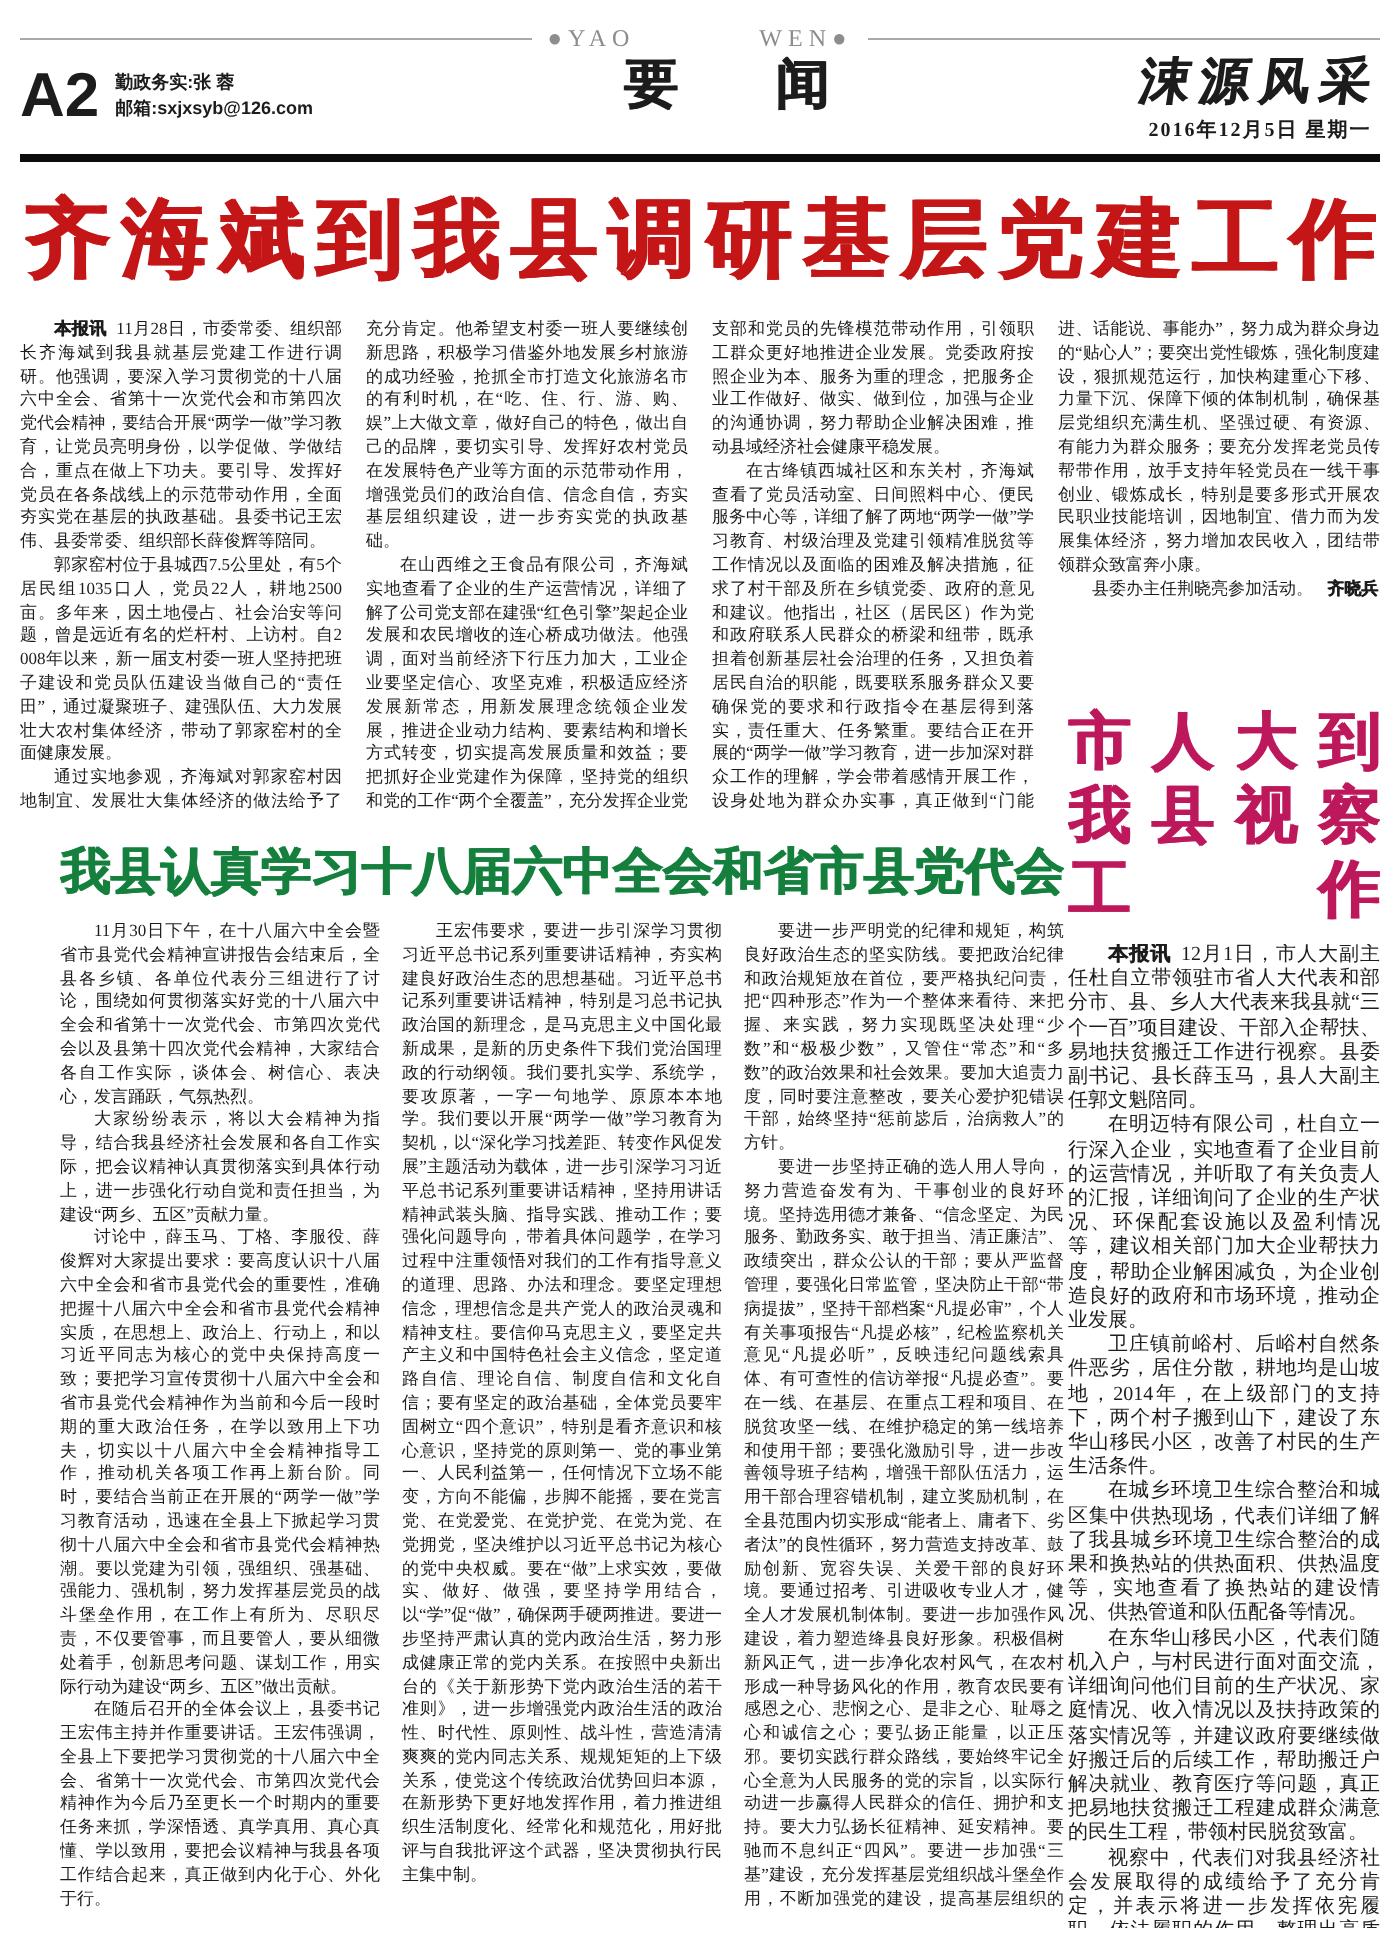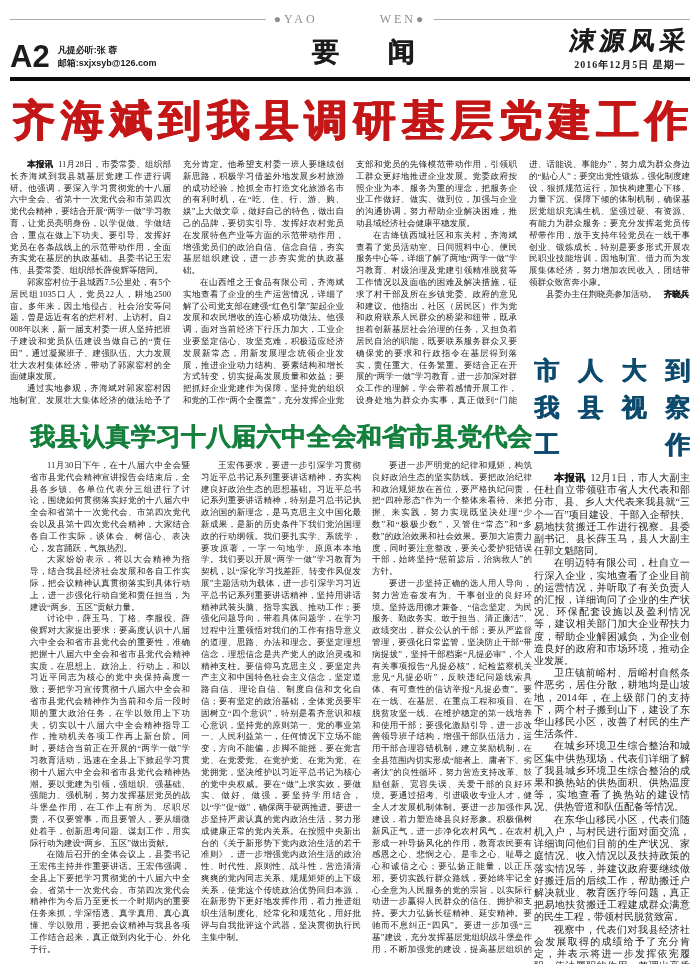--- a/index.html
+++ b/index.html
@@ -7,21 +7,21 @@
     position:relative; width:700px; height:980px; margin:0 auto;
     background:#ffffff; box-sizing:border-box; padding:6px 10px 8px;
     font-family:"Liberation Serif","DejaVu Serif",serif; color:#1c1c1c;
     overflow:hidden;
   }
   
   .header { position:relative; padding-top:18px; padding-bottom:5px; border-bottom:4px solid #0b0b0b; }
   .pinyin-row { position:absolute; top:6px; left:0; right:0; display:flex; align-items:center; }
   .pinyin-row .rule { flex:1; height:1px; background:#a9a9a9; }
   .pinyin { color:#8d8d8d; font-size:12px; letter-spacing:3px; padding:0 8px; white-space:nowrap; }
-  .header-grid { display:flex; justify-content:space-between; align-items:flex-end; }
+  .header-grid { display:flex; justify-content:space-between; }
   .hdr-left { display:flex; align-items:center; gap:8px; }
   .page-no { font-family:"Liberation Sans","DejaVu Sans",sans-serif; font-size:31px; font-weight:900; line-height:30px; }
   .ed-info { font-family:"Liberation Sans","DejaVu Sans",sans-serif; font-size:9px; font-weight:bold; line-height:13px; }
   .hdr-center { text-align:center; font-size:27px; font-weight:bold; text-shadow:0.6px 0 currentColor; margin-bottom:2px; }
   .hdr-center .zi { display:inline-block; }
   .hdr-center .zi+.zi { margin-left:42px; }
   .hdr-right { text-align:center; }
   .masthead { display:inline-block; font-size:25px; font-weight:bold; letter-spacing:5px; transform:skewX(-8deg); text-shadow:0.5px 0 currentColor; white-space:nowrap; }
   .date-line { font-size:10px; font-weight:bold; margin-top:1px; letter-spacing:1px; }
   
@@ -51,21 +51,21 @@
   .hl2 .l1 { text-align:justify; text-align-last:justify; white-space:nowrap; overflow:hidden; }
   .art2-body {
     margin-top:8px; height:498px; overflow:hidden;
     column-count:3; column-gap:11px; column-fill:auto;
     font-size:8.5px; line-height:11.8px;
   }
   
   .art3 { position:absolute; top:352px; right:10px; width:156px; background:#fff; padding-left:2px; }
   .hl3 {
     font-family:"Liberation Sans","DejaVu Sans",sans-serif;
-    font-size:25px; font-weight:900; color:#0c4a6e; line-height:37px;
+    font-size:31px; font-weight:900; color:#be185d; line-height:37px;
     text-shadow:1px 0 currentColor;
   }
   .hl3 div { text-align:justify; text-align-last:justify; white-space:nowrap; overflow:hidden; }
   .art3-body { margin-top:9px; height:492px; overflow:hidden; font-size:10px; line-height:12.2px; }
 </style>
 </head>
 <body>
 
 <div class="page">
 
@@ -74,21 +74,21 @@
       <div class="rule"></div>
       <span class="pinyin">●YAO</span>
       <span style="width:46px"></span>
       <span class="pinyin">WEN●</span>
       <div class="rule"></div>
     </div>
     <div class="header-grid">
       <div class="hdr-left">
         <div class="page-no">A2</div>
         <div class="ed-info">
-          <div>凡提必听:张 蓉</div>
+          <div>勤政务实:张 蓉</div>
           <div>邮箱:sxjxsyb@126.com</div>
         </div>
       </div>
       <div class="hdr-center">
         <span class="zi">要</span>
         <span class="zi">闻</span>
       </div>
       <div class="hdr-right">
         <span class="masthead">涑源风采</span>
         <div class="date-line">2016年12月5日 星期一</div>

